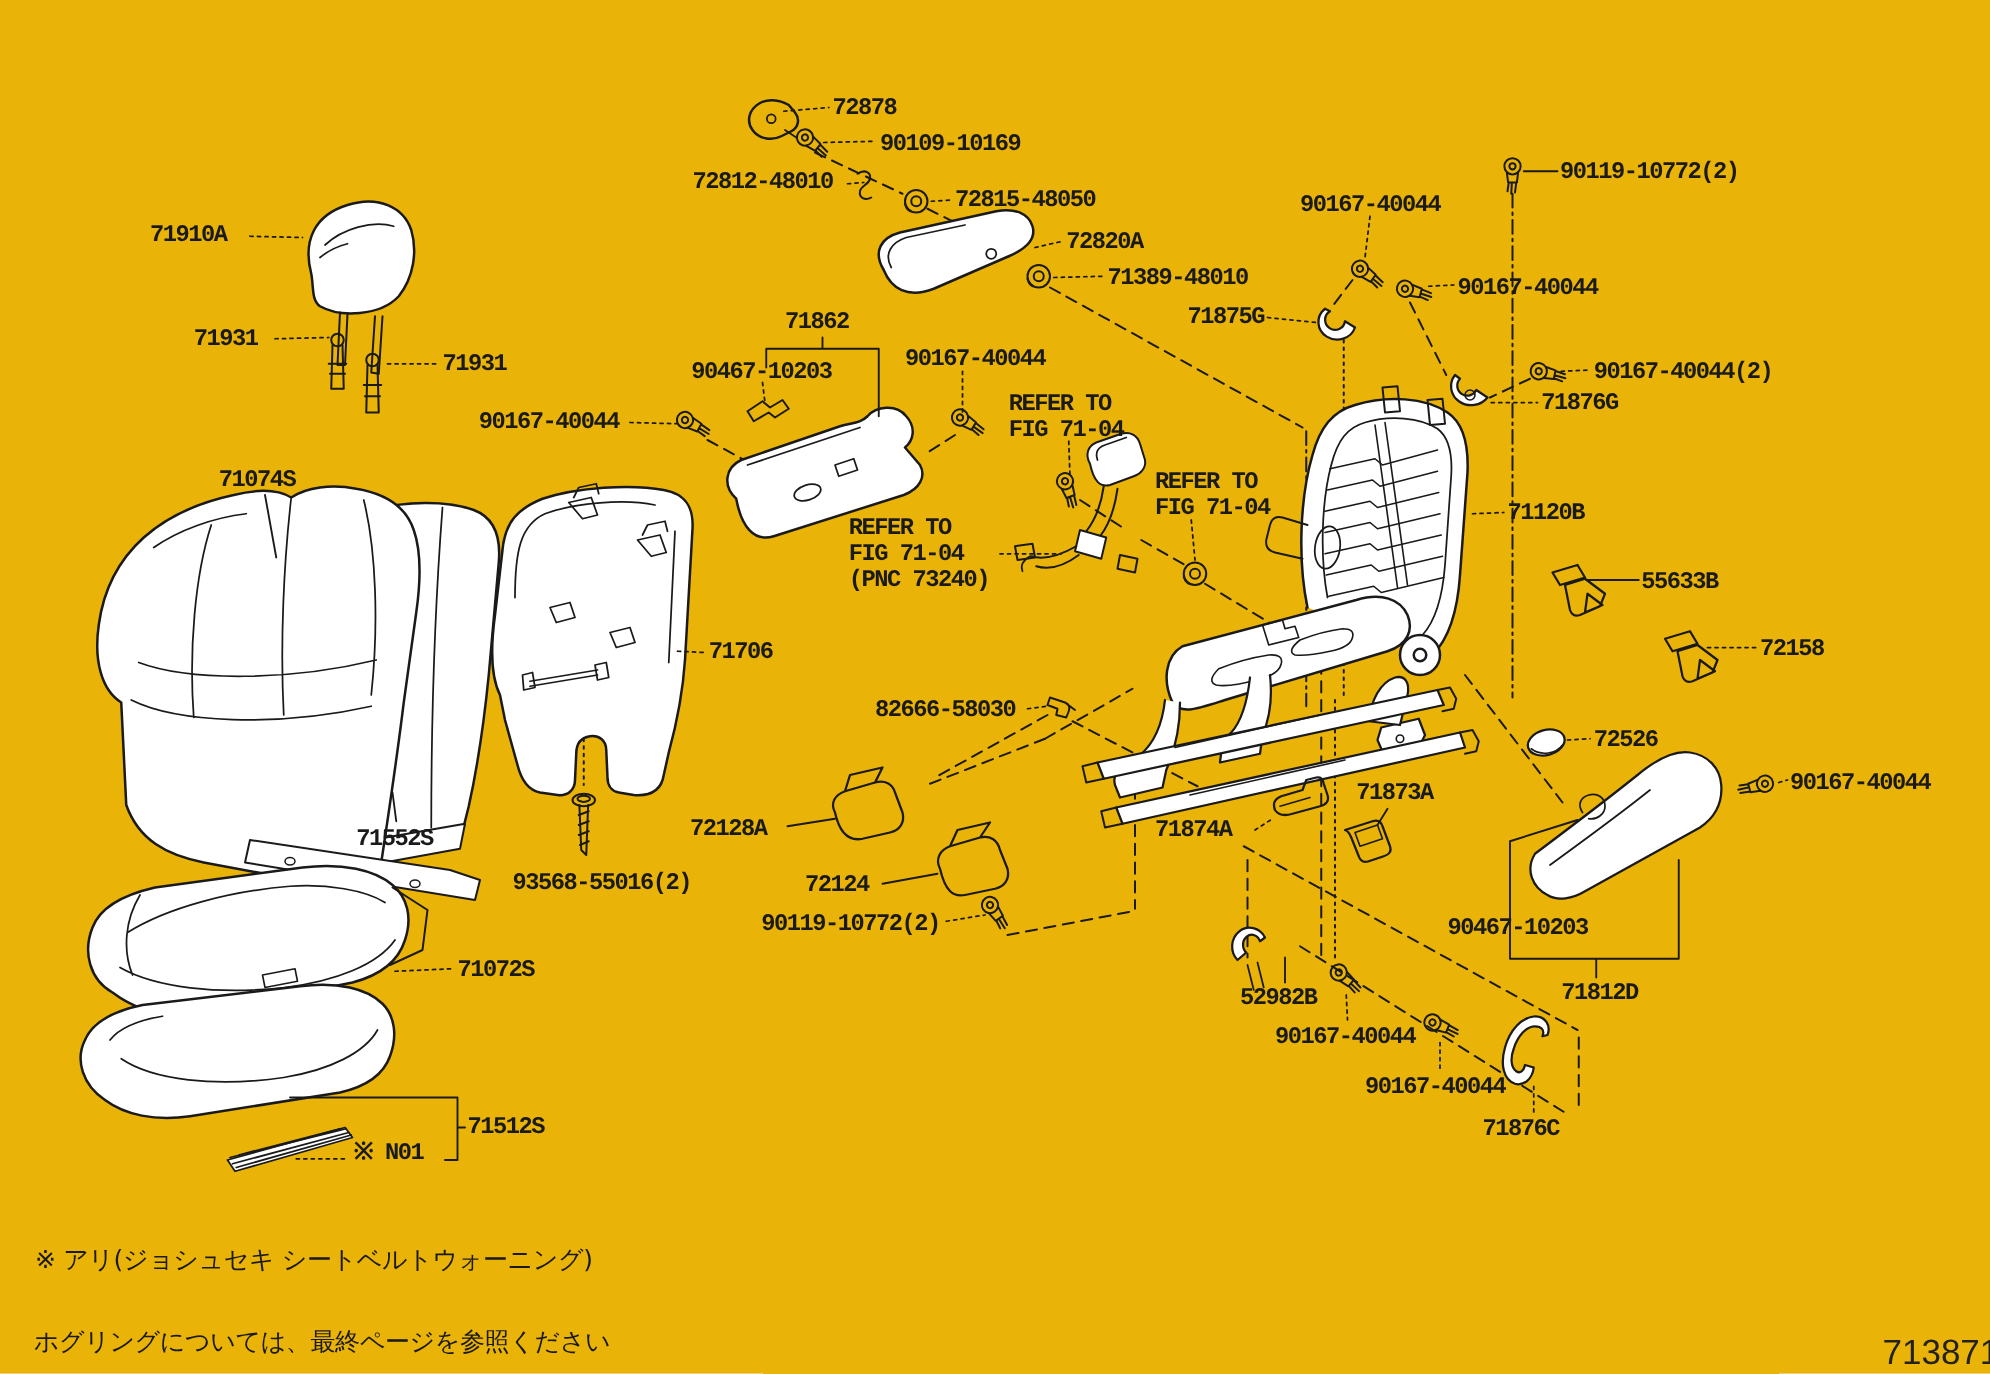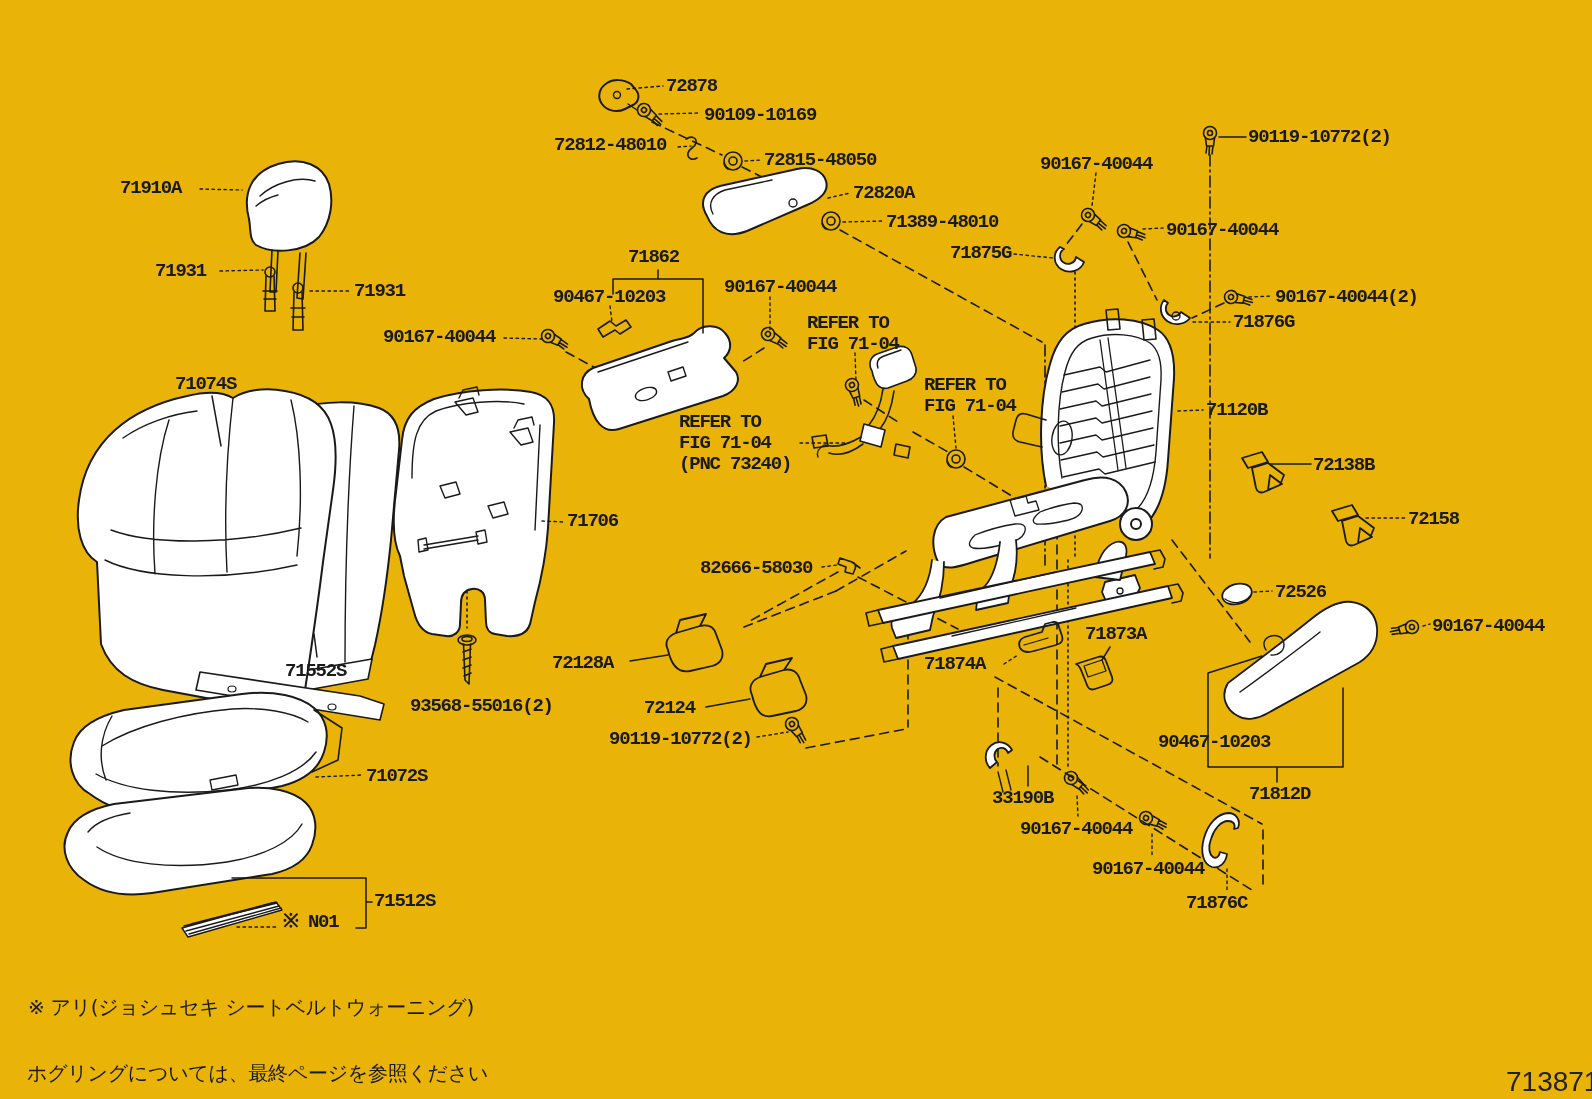--- a/index.html
+++ b/index.html
@@ -310,27 +310,27 @@
       <div class="part-label" style="left: 567px; top: 511px;">71706</div>
       <div class="part-label" style="left: 285px; top: 661px;">71552S</div>
       <div class="part-label" style="left: 410px; top: 696px;">93568-55016(2)</div>
       <div class="part-label" style="left: 552px; top: 653px;">72128A</div>
       <div class="part-label" style="left: 644px; top: 698px;">72124</div>
       <div class="part-label" style="left: 609px; top: 729px;">90119-10772(2)</div>
       <div class="part-label" style="left: 700px; top: 558px;">82666-58030</div>
       <div class="part-label" style="left: 924px; top: 654px;">71874A</div>
       <div class="part-label" style="left: 1085px; top: 624px;">71873A</div>
       <div class="part-label" style="left: 1206px; top: 400px;">71120B</div>
-      <div class="part-label" style="left: 1313px; top: 455px;">72138B</div>
+      <div class="part-label" style="left: 1313px; top: 455px;">55633B</div>
       <div class="part-label" style="left: 1408px; top: 509px;">72158</div>
       <div class="part-label" style="left: 1275px; top: 582px;">72526</div>
       <div class="part-label" style="left: 1432px; top: 616px;">90167-40044</div>
       <div class="part-label" style="left: 1158px; top: 732px;">90467-10203</div>
       <div class="part-label" style="left: 1249px; top: 784px;">71812D</div>
-      <div class="part-label" style="left: 992px; top: 788px;">33190B</div>
+      <div class="part-label" style="left: 992px; top: 788px;">52982B</div>
       <div class="part-label" style="left: 1020px; top: 819px;">90167-40044</div>
       <div class="part-label" style="left: 1092px; top: 859px;">90167-40044</div>
       <div class="part-label" style="left: 1186px; top: 893px;">71876C</div>
       <div class="part-label" style="left: 366px; top: 766px;">71072S</div>
       <div class="part-label" style="left: 374px; top: 891px;">71512S</div>
       <div class="part-label" style="left: 283px; top: 912px;">※ N01</div>
     </div>
 
 <div class="note n1">※ アリ(ジョシュセキ シートベルトウォーニング)</div>
 <div class="note n3">ホグリングについては、最終ページを参照ください</div>

